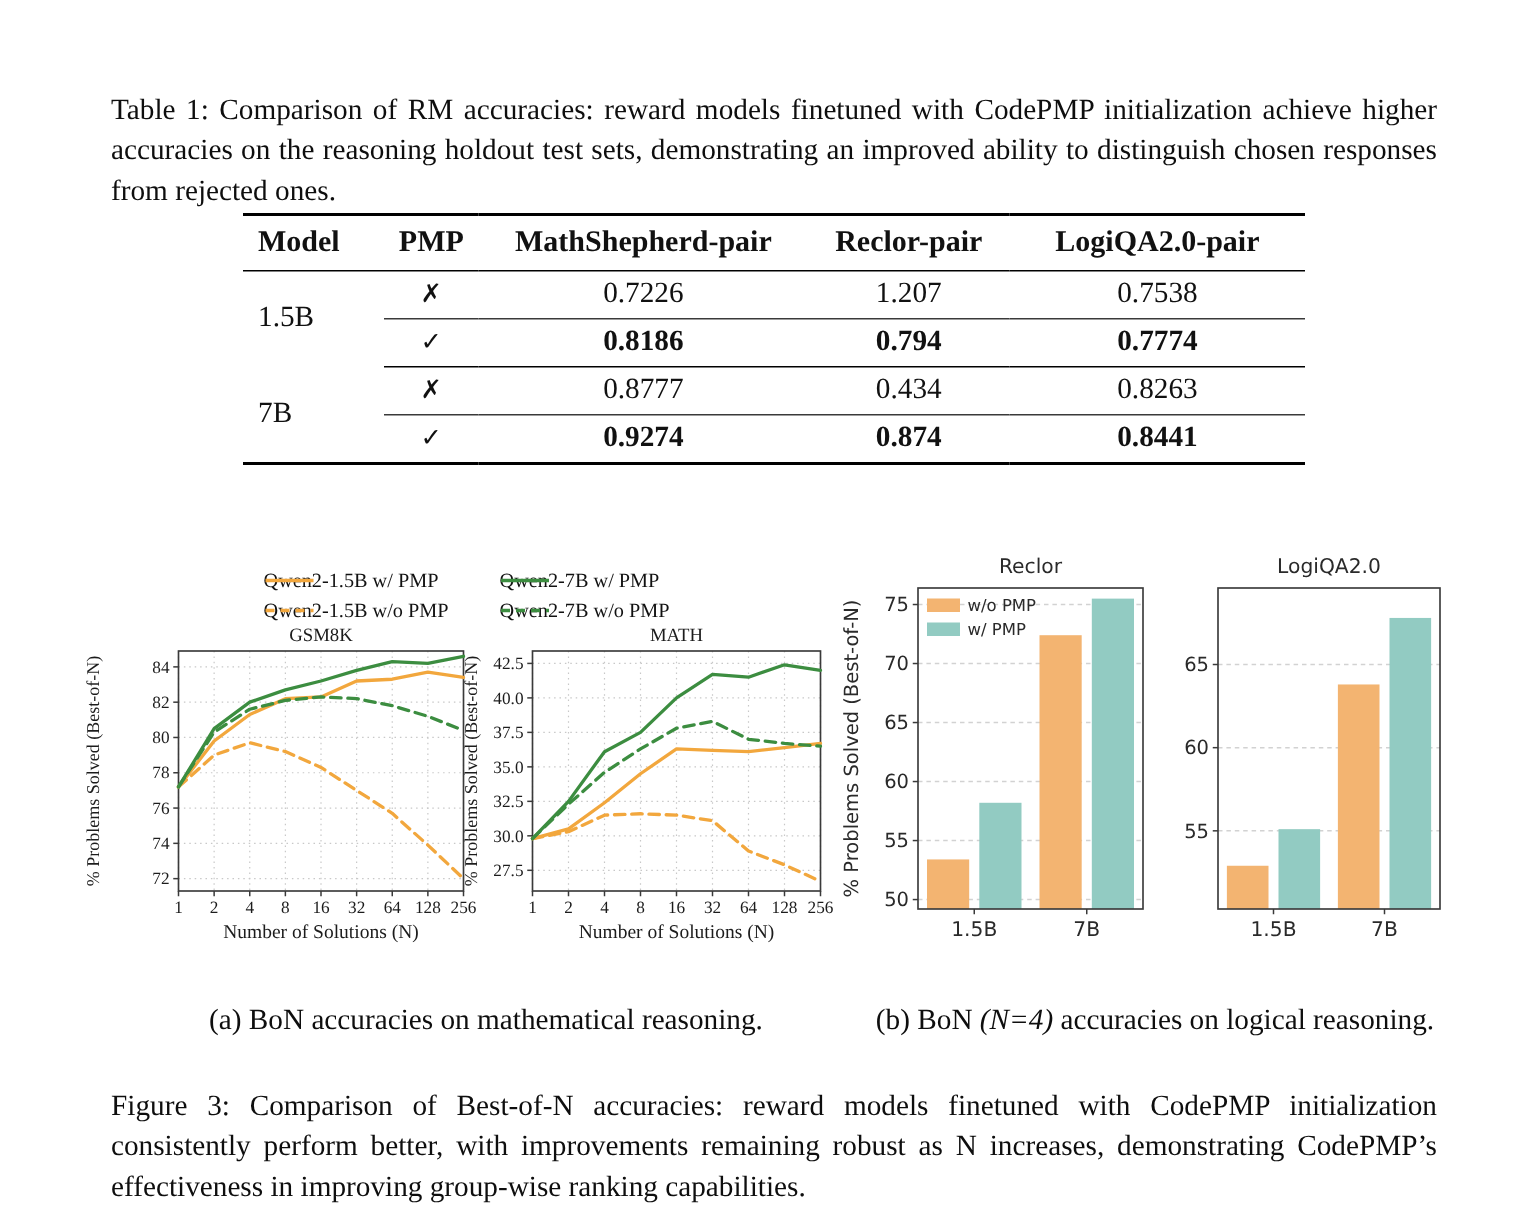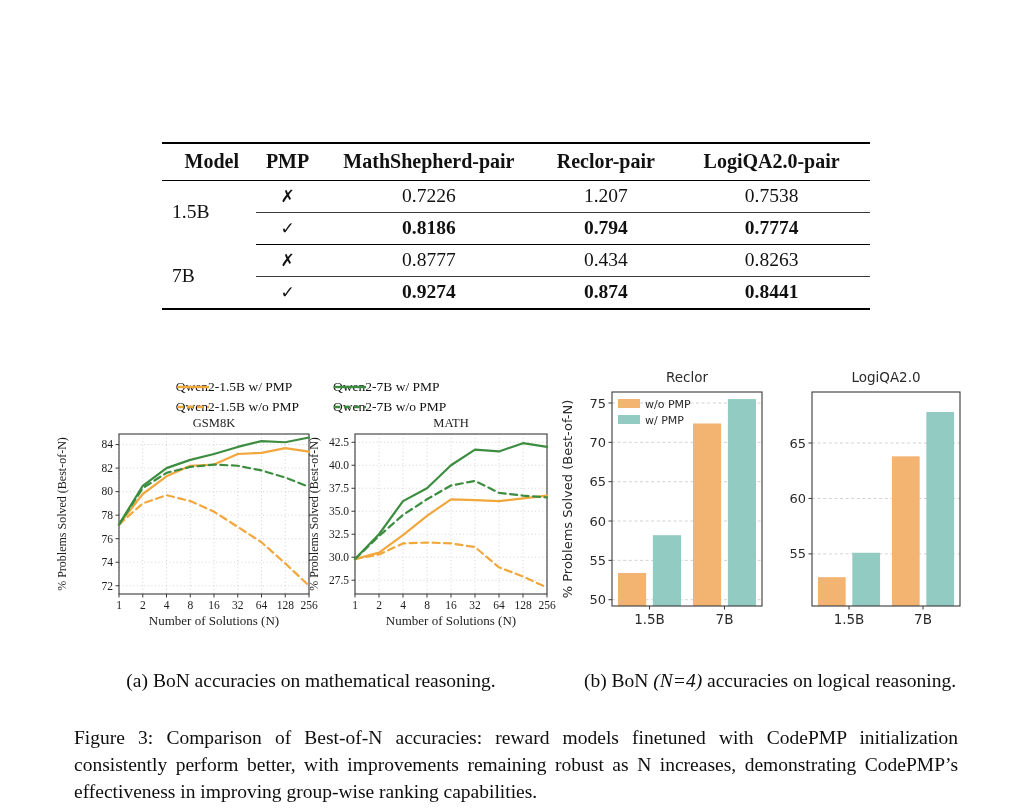--- a/index.html
+++ b/index.html
@@ -8,21 +8,21 @@
   .caption{position:absolute;text-align:justify;font-size:19.5px;line-height:1.40;color:#0e0e0e;}
   #table-caption{left:74px;top:40px;width:884px;}
   #figure-caption{left:74px;top:704px;width:884px;}
 
   
   #results-table{position:absolute;left:162px;top:142px;width:708px;border-collapse:collapse;
         border-top:2.4px solid #000;border-bottom:2.4px solid #000;font-size:19.5px;}
   #results-table th{font-weight:bold;font-size:20px;padding:6px 4px 7px;border-bottom:1.5px solid #000;}
   #results-table td{padding:4px 4px 5px;text-align:center;}
   #results-table .col-model{width:84px;text-align:left;padding-left:10px;}
-  #results-table th.col-model{text-align:center;}
+  #results-table th.col-model{text-align:left;}
   #results-table .col-pmp{width:58px;}
   #results-table .col-c3{width:224px;font-family:Liberation Serif, serif;}
   #results-table .col-c4{width:138px;}
   #results-table .col-c5{width:204px;font-family:Liberation Serif, serif;}
   #results-table .cmid{border-bottom:1px solid #3a3a3a;}
   #results-table .block-end td{border-bottom:1.5px solid #000;}
   #results-table .bold{font-weight:bold;margin-top:34px;}
   #results-table .pmp-mark{font-family:"DejaVu Sans",sans-serif;font-weight:bold;font-size:17px;}
 
   
@@ -36,29 +36,30 @@
   #reclor-chart{left:0;top:0;}
   #logiqa-chart{left:218px;top:0;}
 
   
   #fig-a-legend{position:absolute;left:0;top:6px;width:100%;display:grid;
         grid-auto-flow:column;grid-template-rows:repeat(2,18px);justify-content:center;
         column-gap:34px;row-gap:2px;}
   .legend-item{display:flex;align-items:center;gap:9px;font-size:13.5px;white-space:nowrap;}
 
   .subcaption{position:absolute;top:650px;text-align:center;font-size:19.5px;color:#0e0e0e;}
-  #subcaption-a{left:55px;width:512px;}
+  #subcaption-a{left:68px;width:512px;}
   #subcaption-b{left:560px;width:420px;}
   .ital{font-style:italic;}
 </style>
 </head>
 <body>
 
 <div id="page">
 
+  <p id="table-caption" class="caption">Table 1: Comparison of RM accuracies: reward models finetuned with CodePMP initialization achieve higher accuracies on the reasoning holdout test sets, demonstrating an improved ability to distinguish chosen responses from rejected ones.</p>
 
   <table id="results-table">
     <thead>
       <tr>
         <th class="col-model">Model</th>
         <th class="col-pmp">PMP</th>
         <th class="col-c3">MathShepherd-pair</th>
         <th class="col-c4">Reclor-pair</th>
         <th class="col-c5">LogiQA2.0-pair</th>
       </tr>

